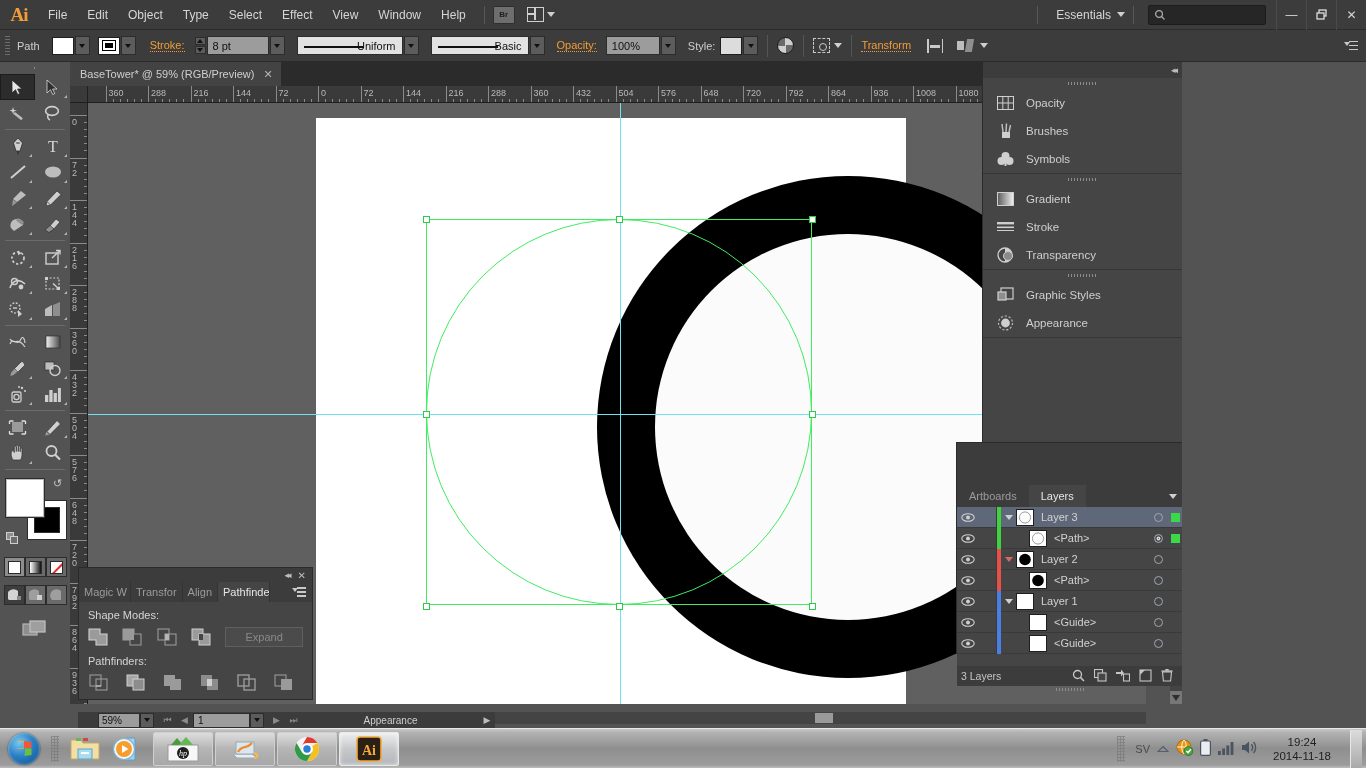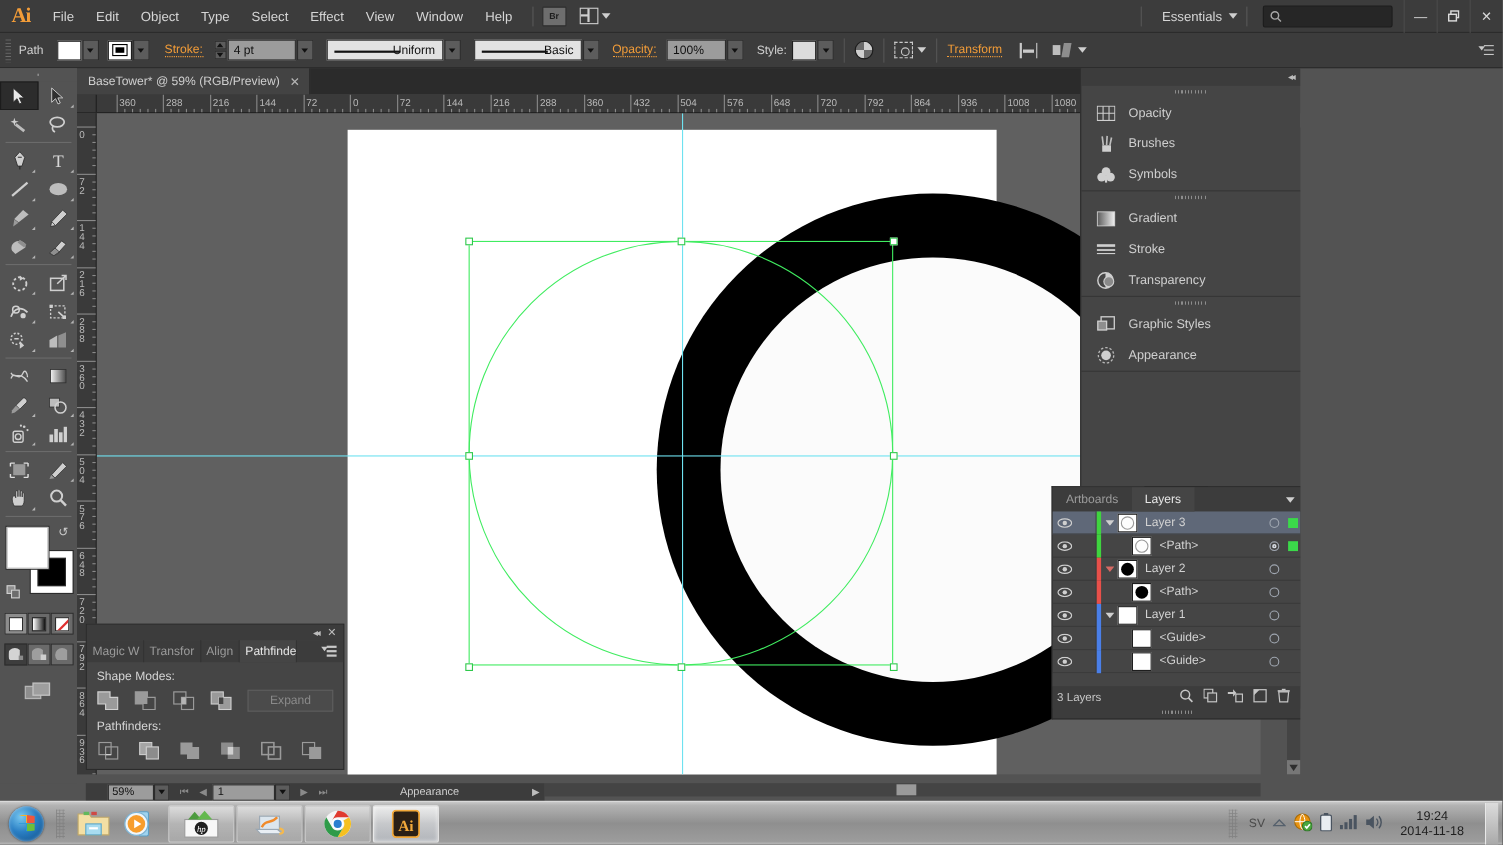--- a/index.html
+++ b/index.html
@@ -212,21 +212,21 @@
   .dock-handle { height:11px; display:flex;align-items:center;justify-content:center; }
   .dock-handle i { width:30px;height:3px;
     background-image:repeating-linear-gradient(to right,#8d8d8d 0 1px,transparent 1px 3px);}
   .dock-item { height:28px; display:flex;align-items:center; padding-left:14px; gap:12px; cursor:default;}
   .dock-label { font-size:11.5px; color:#cfcfcf; }
   .di-ico { width:17px;height:17px;display:flex;align-items:center;justify-content:center;}
 
   
   .layers { position:absolute; right:0; top:442px; width:226px; height:212px;
     background:#3c3c3c; border:1px solid #2b2b2b; border-right:none;}
-  .ly-tabs { height:22px; background:#3c3c3c; display:flex; align-items:stretch; }
+  .ly-tabs { height:22px; background:#3c3c3c; display:flex; align-items:stretch;margin-top:42px; }
   .ly-tab { padding:0 12px; display:flex;align-items:center;font-size:11px;color:#9b9b9b;}
   .ly-tab.active{background:#454545;color:#e6e6e6;}
   .ly-menu { margin-left:auto; display:flex;align-items:center;padding-right:5px;}
   .ly-list { background:#454545; }
   .ly-row { height:21px; display:flex; align-items:center; border-bottom:1px solid #3a3a3a; font-size:11px;}
   .ly-row.sel { background:#5f6878; }
   .ly-eye { width:22px; display:flex;align-items:center;justify-content:center;}
   .ly-lock { width:18px; border-right:1px solid #3a3a3a; height:21px;}
   .ly-color { width:4px; height:21px; }
   .ly-tri { width:15px; display:flex;align-items:center;justify-content:center;}
@@ -338,21 +338,21 @@
     <div class="cb-olabel">Stroke:</div>
     <div style="width:5px"></div>
     <div class="spinner">
       <div class="spin-up">
           <div class="tri"></div>
         </div>
       <div class="spin-dn">
           <div class="tri"></div>
         </div>
     </div>
-    <div class="field" style="width:62px">4 pt</div>
+    <div class="field" style="width:62px">8 pt</div>
     <div class="dd-btn">
         <div class="caret"></div>
       </div>
     <div style="width:12px"></div>
     <div class="combo" style="width:106px">
       <span class="line"></span>
       <span>Uniform</span>
     </div>
     <div class="dd-btn">
         <div class="caret"></div>

